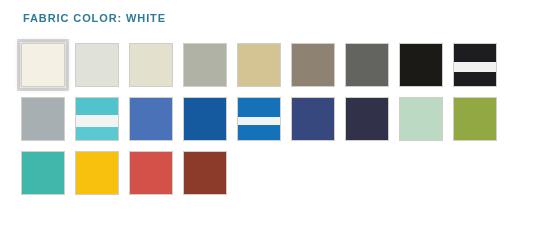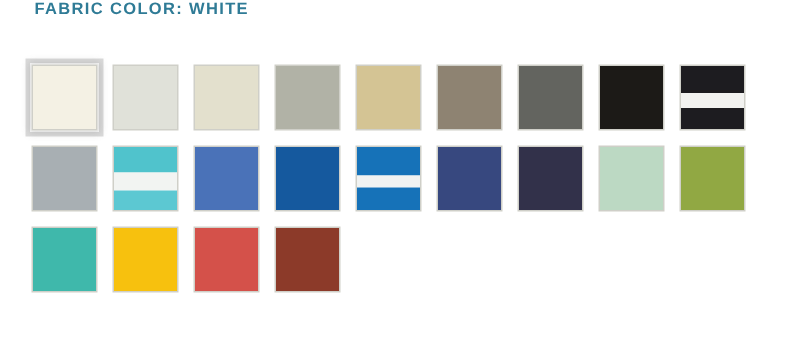--- a/index.html
+++ b/index.html
@@ -17,21 +17,21 @@
     position: relative;
     width: 533px;
     height: 221px;
     box-sizing: border-box;
     padding: 0;
     background: #ffffff;
   }
   .panel-title {
     position: absolute;
     left: 23px;
-    top: 0;
+    top: 12px;
     font-size: 11px;
     font-weight: bold;
     letter-spacing: 0.9px;
     color: #2f7b96;
     text-transform: uppercase;
     white-space: nowrap;
   }
   .swatch-grid {
     position: absolute;
     left: 21px;

